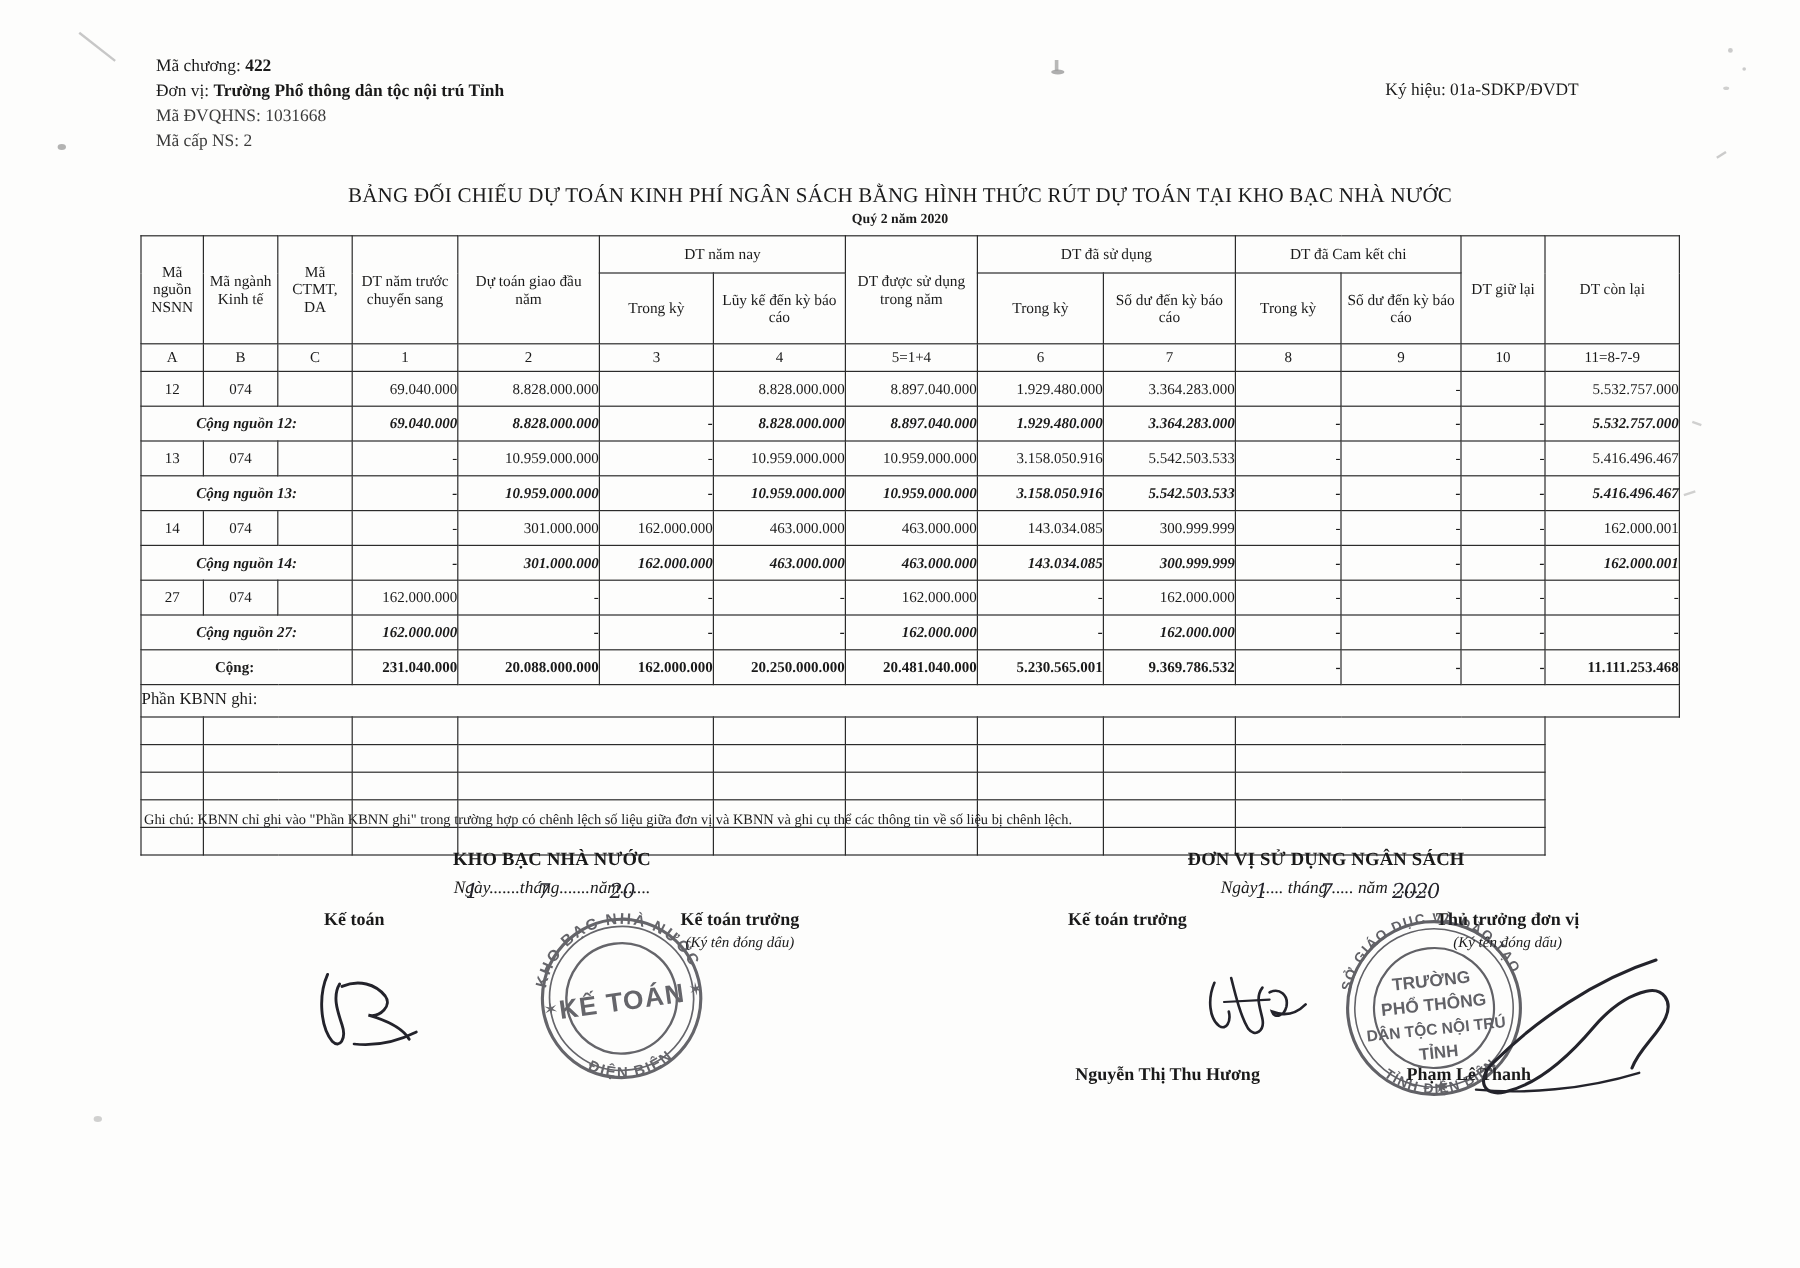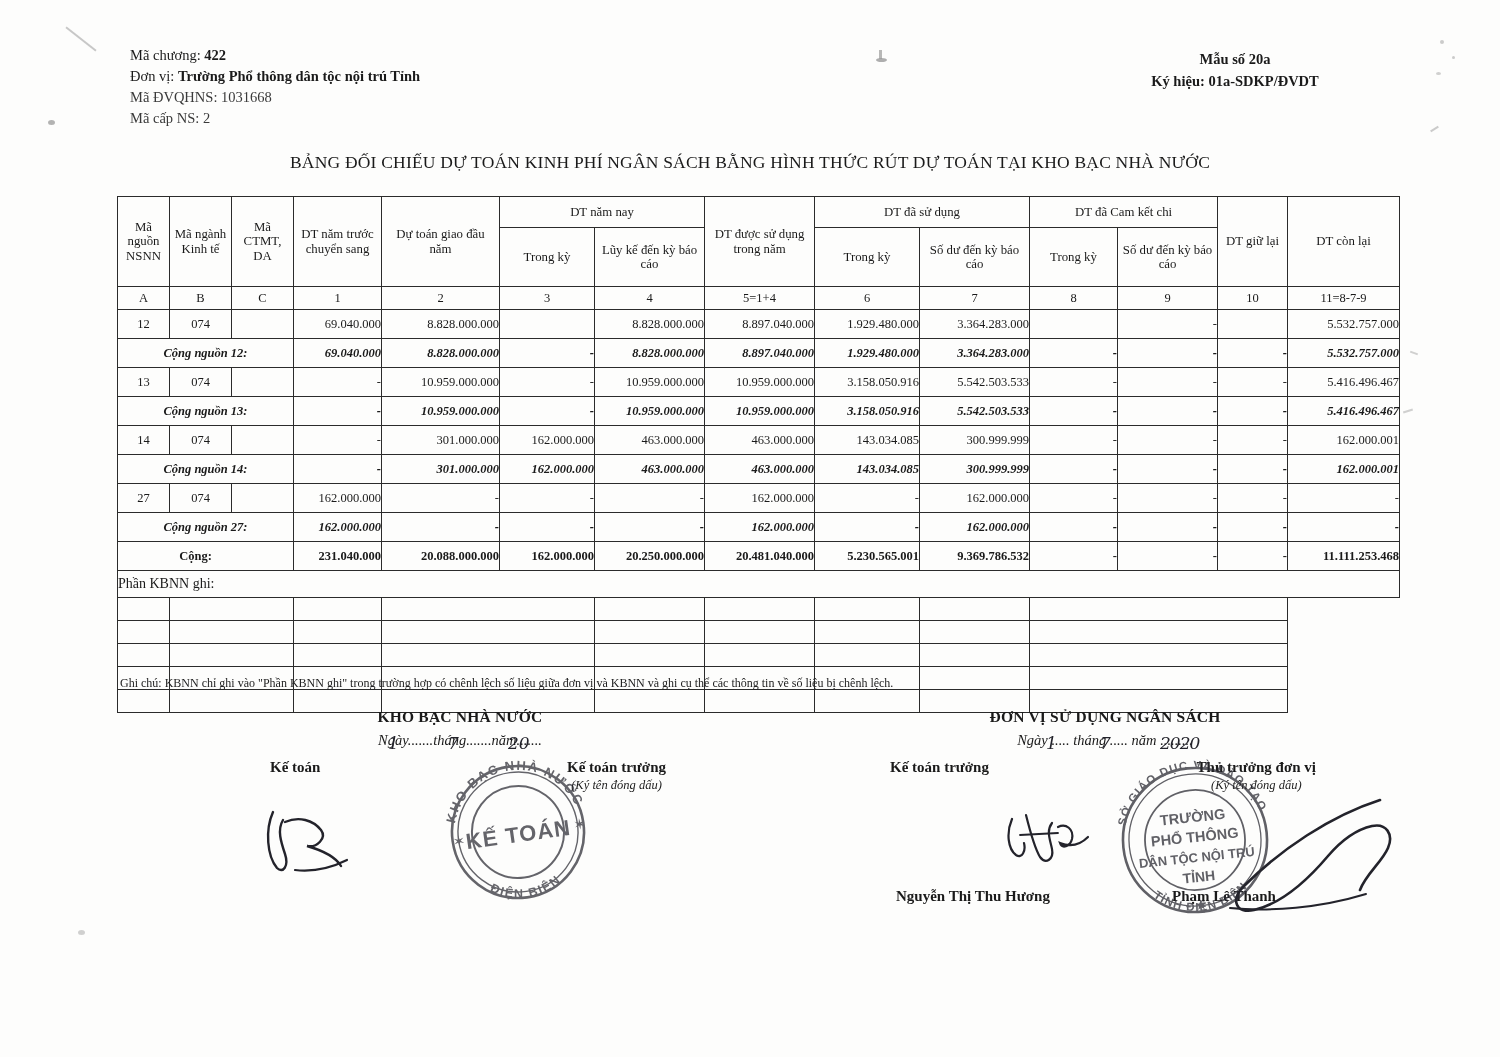--- a/index.html
+++ b/index.html
@@ -57,21 +57,21 @@
   .hdr-right {
     position: absolute;
     left: 1090px;
     top: 48px;
     font-size: 14.5px;
     line-height: 22px;
     text-align: center;
     width: 290px;
     font-weight: bold;
   }
-  .hdr-right .sub { font-weight: bold; }
+  .hdr-right .sub { font-weight: normal; margin-top: 16px; }
 
   
   .doc-title {
     position: absolute;
     left: 0; right: 0;
     top: 152px;
     text-align: center;
     font-size: 17.5px;
     font-weight: normal;
     letter-spacing: .2px;
@@ -229,25 +229,25 @@
     </div>
     <div>
       <span>Đơn vị:</span>
       <b>Trường Phổ thông dân tộc nội trú Tỉnh</b>
     </div>
     <div class="faint">Mã ĐVQHNS: 1031668</div>
     <div class="faint">Mã cấp NS: 2</div>
   </div>
 
   <div class="hdr-right">
-    <div>Mẫu số 20a</div>
     <div class="sub">Ký hiệu: 01a-SDKP/ĐVDT</div>
   </div>
 
   <div class="doc-title">BẢNG ĐỐI CHIẾU DỰ TOÁN KINH PHÍ NGÂN SÁCH BẰNG HÌNH THỨC RÚT DỰ TOÁN TẠI KHO BẠC NHÀ NƯỚC</div>
+  <div class="doc-subtitle">Quý 2 năm 2020</div>
 
   <div class="tbl-wrap">
     <table class="main">
       <colgroup>
         <col style="width:52px">
           <col style="width:62px">
           <col style="width:62px">
         <col style="width:88px">
           <col style="width:118px">
         <col style="width:95px">

